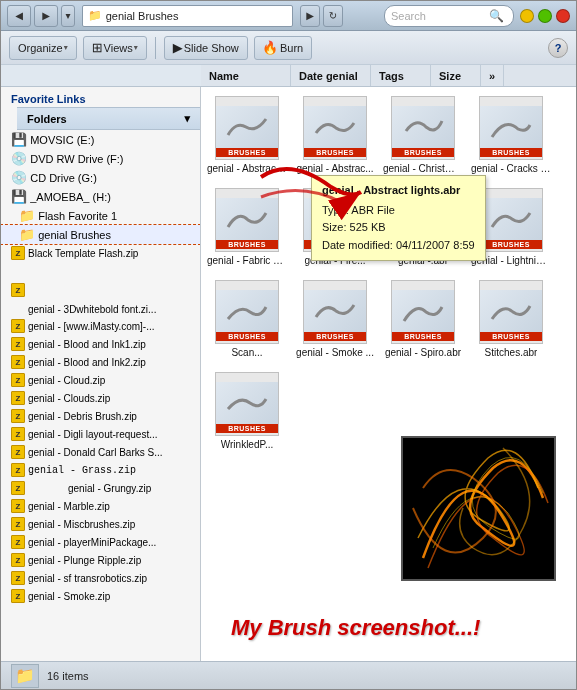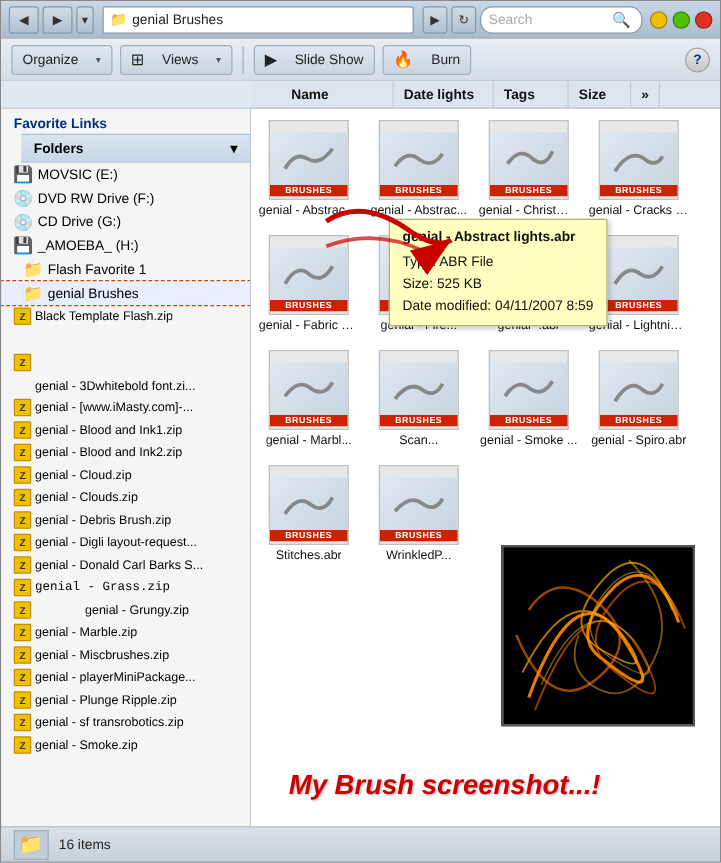--- a/index.html
+++ b/index.html
@@ -58,20 +58,21 @@
     }
     .search-bar {
       width: 130px; height: 22px;
       background: white;
       border: 1px solid #8899aa;
       border-radius: 10px;
       display: flex; align-items: center;
       padding: 0 6px;
       font-size: 11px;
       color: #888;
+      margin-left: 38px;
     }
     .search-icon-btn {
       width: 20px; height: 20px;
       display: flex; align-items: center; justify-content: center;
       cursor: pointer; font-size: 12px; color: #555;
     }
     .window-controls {
       display: flex; gap: 4px; margin-left: 6px;
     }
     .ctrl-btn {
@@ -84,21 +85,21 @@
     .toolbar {
       height: 34px;
       background: linear-gradient(to bottom, #e8eef4, #d4dce6);
       display: flex;
       align-items: center;
       padding: 0 8px;
       gap: 6px;
       border-bottom: 1px solid #c0ccd8;
     }
     .toolbar-btn {
-      display: flex; align-items: center; gap: 14px;
+      display: flex; align-items: center; gap: 1px;
       padding: 3px 8px;
       background: linear-gradient(to bottom, #e0e8f0, #c8d4e0);
       border: 1px solid #a0b0c0;
       border-radius: 3px;
       cursor: pointer;
       font-size: 11px;
       color: #222;
       height: 24px;
     }
     .toolbar-btn .arrow {
@@ -375,22 +376,22 @@
       <span>Burn</span>
     </div>
     <div class="toolbar-help">
       <span>?</span>
     </div>
   </div>
 
   <div class="col-header-area">
     <div class="sidebar-col-filler"></div>
     <div class="col-headers-right">
-      <div class="col-header" style="min-width:90px;margin-left:24px;">Name</div>
-      <div class="col-header" style="min-width:80px;">Date lights</div>
+      <div class="col-header" style="min-width:90px;">Name</div>
+      <div class="col-header" style="min-width:80px;">Date genial</div>
       <div class="col-header" style="min-width:60px;">Tags</div>
       <div class="col-header" style="min-width:50px;">Size</div>
       <div class="col-header" style="min-width:20px;">»</div>
     </div>
   </div>
 
   <div class="main-content">
 
     <div class="sidebar">
       <div class="sidebar-section-title">Favorite Links</div>
@@ -582,31 +583,20 @@
       <div class="file-item">
         <div class="file-icon-wrapper">
           <div class="abr-icon-bg">
               <svg width="42" height="28" viewBox="0 0 42 28">
                 <path d="M2 22 Q12 6 22 14 Q32 21 40 8" stroke="#888" stroke-width="3" fill="none"></path>
               </svg>
             </div>
           <div class="brushes-label">BRUSHES</div>
         </div>
         <div class="file-label">genial - Lightning.abr</div>
-      </div>
-      <div class="file-item">
-        <div class="file-icon-wrapper">
-          <div class="abr-icon-bg">
-              <svg width="42" height="28" viewBox="0 0 42 28">
-                <path d="M2 20 Q13 5 23 14 Q33 21 40 9" stroke="#888" stroke-width="3" fill="none"></path>
-              </svg>
-            </div>
-          <div class="brushes-label">BRUSHES</div>
-        </div>
-        <div class="file-label">genial - Marbl...</div>
       </div>
       <div class="file-item">
         <div class="file-icon-wrapper">
           <div class="abr-icon-bg">
               <svg width="42" height="28" viewBox="0 0 42 28">
                 <path d="M2 22 Q14 7 24 15 Q34 22 40 10" stroke="#888" stroke-width="3" fill="none"></path>
               </svg>
             </div>
           <div class="brushes-label">BRUSHES</div>
         </div>

